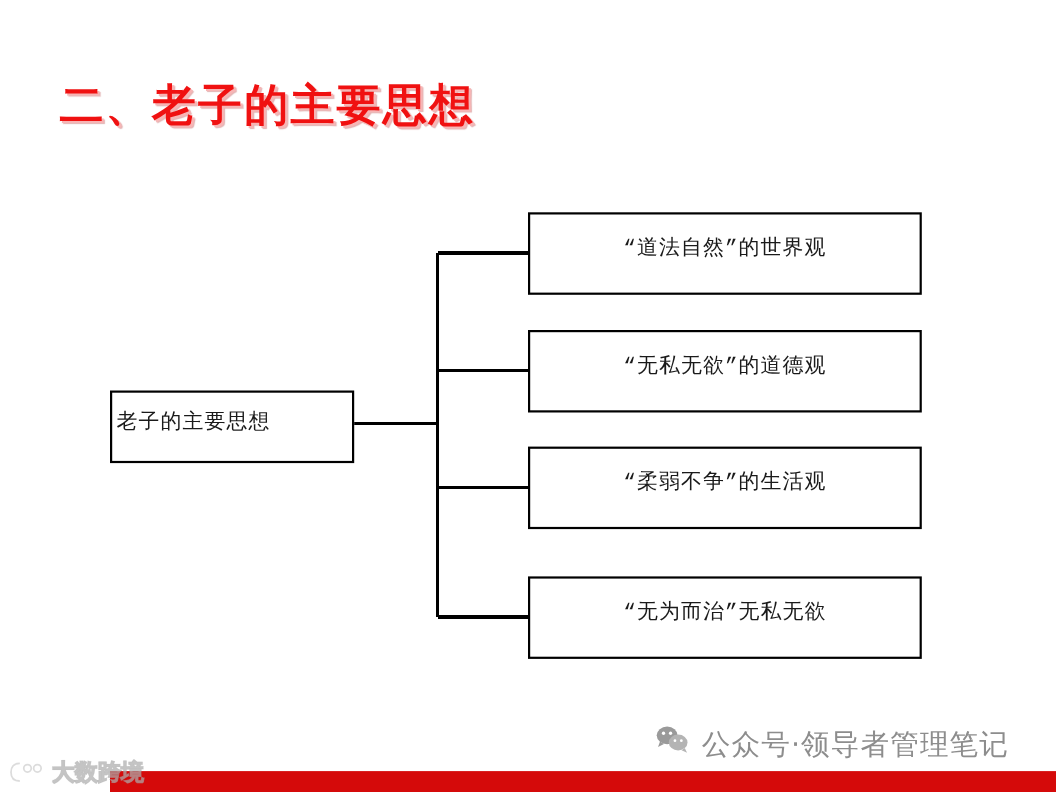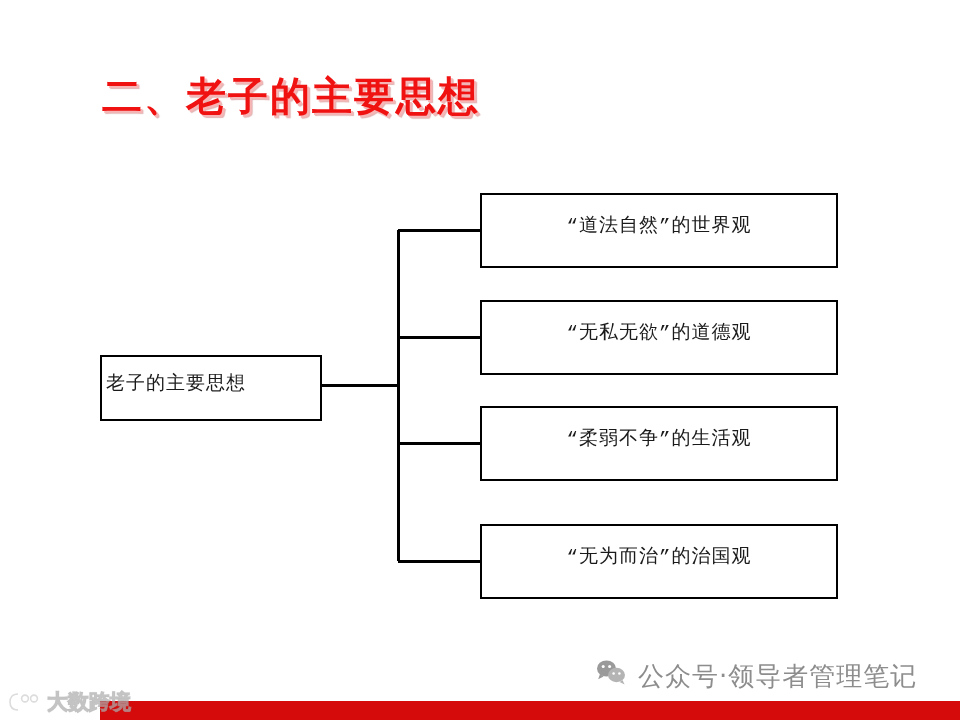--- a/index.html
+++ b/index.html
@@ -25,21 +25,20 @@
     left: 54px;
     top: 74px;
     font-family: "DejaVu Sans", "Liberation Sans", sans-serif;
     font-size: 40px;
     font-weight: bold;
     color: #f01111;
     letter-spacing: 2px;
     white-space: nowrap;
     text-shadow: 2px 2px 0 #f7b5b5, 3px 3px 1px rgba(160,0,0,0.30);
     line-height: 1.1;
-    margin-left: 48px;
   }
 
   
   #diagram {
     position: absolute;
     left: 0;
     top: 0;
     width: 960px;
     height: 720px;
   }
@@ -176,21 +175,21 @@
 
   <div class="node leaf-node" id="leaf-2">
     <div class="node-label">“无私无欲”的道德观</div>
   </div>
 
   <div class="node leaf-node" id="leaf-3">
     <div class="node-label">“柔弱不争”的生活观</div>
   </div>
 
   <div class="node leaf-node" id="leaf-4">
-    <div class="node-label">“无为而治”的治国观</div>
+    <div class="node-label">“无为而治”无私无欲</div>
   </div>
 
   <div id="red-bar"></div>
 
   <div id="wechat-footer">
     <svg id="wechat-icon" viewBox="0 0 30 26" xmlns="http://www.w3.org/2000/svg">
       <g fill="#9a9a9a">
         <ellipse cx="10.5" cy="9.5" rx="9.5" ry="8"></ellipse>
         <path d="M4 15 L2.2 20.2 L7.6 17.4 Z"></path>
       </g>

